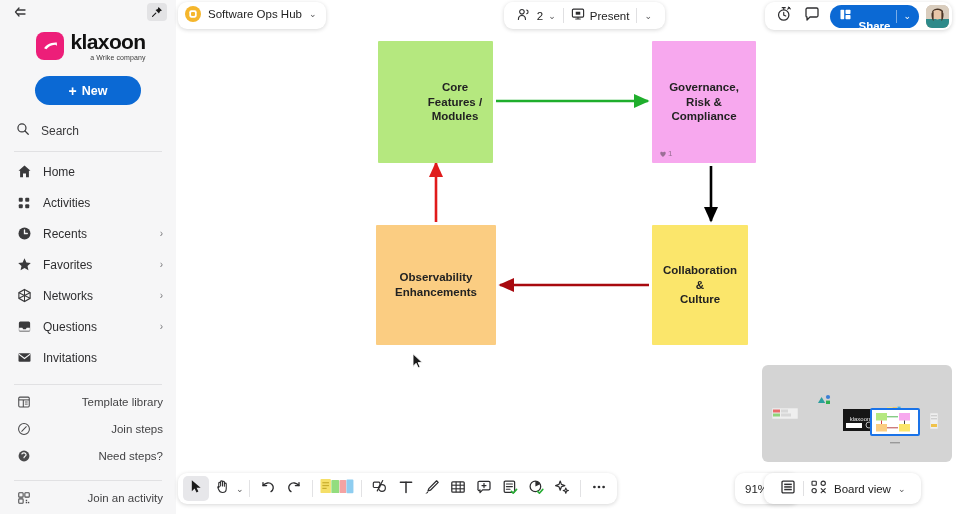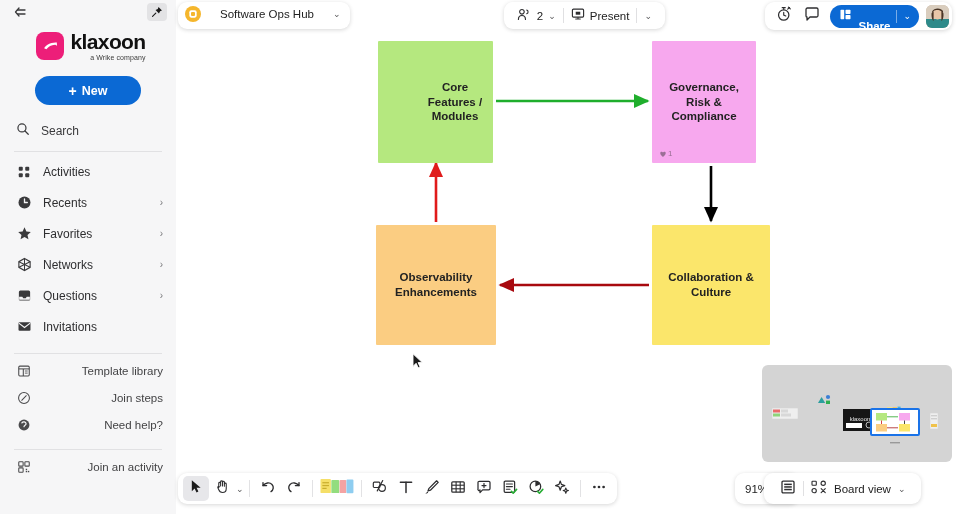--- a/index.html
+++ b/index.html
@@ -104,21 +104,21 @@
   .arrow-svg { position: absolute; left: 0; top: 0; pointer-events: none; }
   .mouse-cursor { position: absolute; pointer-events: none; }
 
   
   .float-card {
     position: absolute; background: #fff; border-radius: 9px;
     box-shadow: 0 1px 4px rgba(0,0,0,0.16);
     display: flex; align-items: center;
   }
   #board-title-card {
-    left: 178px; top: 2px; height: 27px; padding: 0 9px 4px 7px; gap: 19px;
+    left: 178px; top: 2px; height: 27px; padding: 0 9px 4px 7px; gap: 7px;
     cursor: pointer;
   }
   .board-ic {
     width: 16px; height: 16px; border-radius: 50%;
     background: #f5b62c; display: flex; align-items: center;
     justify-content: center; flex: 0 0 auto;
   }
   .board-name { font-size: 11.5px; color: #222; font-weight: 400; }
   .chev-sm { font-size: 9px; color: #5a5a5c; }
 
@@ -220,20 +220,29 @@
           <line x1="10.3" y1="10.3" x2="14" y2="14" stroke="#3a3a3c" stroke-width="1.4" stroke-linecap="round"></line>
         </svg>
       </span>
       <span class="lbl">Search</span>
     </div>
 
     <div class="divider"></div>
 
     <div class="nav-list">
 
+      <div class="nav-item">
+        <span class="nav-ic">
+          <svg width="15" height="15" viewBox="0 0 16 16">
+              <path d="M8 1.6 L14.4 7.2 L12.7 7.2 L12.7 14 L9.6 14 L9.6 10 L6.4 10 L6.4 14 L3.3 14 L3.3 7.2 L1.6 7.2 Z" fill="#3a3a3c"></path>
+            </svg>
+        </span>
+        <span class="nav-lbl">Home</span>
+        <span class="nav-chev"></span>
+      </div>
 
       <div class="nav-item">
         <span class="nav-ic">
           <svg width="14" height="14" viewBox="0 0 16 16">
             <rect x="2" y="2" width="4.6" height="4.6" rx="1.1" fill="#3a3a3c"></rect>
             <rect x="9.4" y="2" width="4.6" height="4.6" rx="1.1" fill="#3a3a3c"></rect>
             <rect x="2" y="9.4" width="4.6" height="4.6" rx="1.1" fill="#3a3a3c"></rect>
             <rect x="9.4" y="9.4" width="4.6" height="4.6" rx="1.1" fill="#3a3a3c"></rect>
           </svg>
         </span>
@@ -322,21 +331,21 @@
         </span>
         <span class="nav-lbl">Join steps</span>
       </div>
       <div class="nav-item small">
         <span class="nav-ic">
           <svg width="14" height="14" viewBox="0 0 16 16">
             <circle cx="8" cy="8" r="6.2" fill="#4a4a4c"></circle>
             <path d="M5.6 5.6 A2.6 2.6 0 0 1 10.4 6.6 C10.4 8.4 8 8.2 8 10" fill="none" stroke="#f6f6f7" stroke-width="1.4" stroke-linecap="round"></path>
           </svg>
         </span>
-        <span class="nav-lbl">Need help?</span>
+        <span class="nav-lbl">Need steps?</span>
       </div>
     </div>
 
     <div class="divider"></div>
 
     <div class="nav-list-2">
       <div class="nav-item small">
         <span class="nav-ic">
           <svg width="14" height="14" viewBox="0 0 16 16">
             <rect x="2" y="2" width="5" height="5" rx="0.8" fill="none" stroke="#4a4a4c" stroke-width="1.2"></rect>
@@ -389,21 +398,21 @@
         </svg>
         <span>1</span>
       </span>
     </div>
 
     <div class="note" style="left:200px; top:225px; width:120px; height:120px; background:#fbcd82;">
       <span class="note-txt">Observability
 Enhancements</span>
     </div>
 
-    <div class="note" style="left:476px; top:225px; width:118px; height:120px; background:#fbe66b;">
+    <div class="note" style="left:476px; top:225px; width:96px; height:120px; background:#fbe66b;">
       <span class="note-txt">Collaboration &amp;
 Culture</span>
     </div>
 
     <span class="mouse-cursor" style="left:236px; top:353px;">
       <svg width="12" height="16" viewBox="0 0 12 16">
         <path d="M1 0.8 L1 13.4 L4.1 10.3 L6.2 14.8 L8.1 13.9 L6.1 9.6 L10.3 9.6 Z" fill="#1b1b1b" stroke="#ffffff" stroke-width="0.9" stroke-linejoin="round"></path>
       </svg>
     </span>
   </div>

